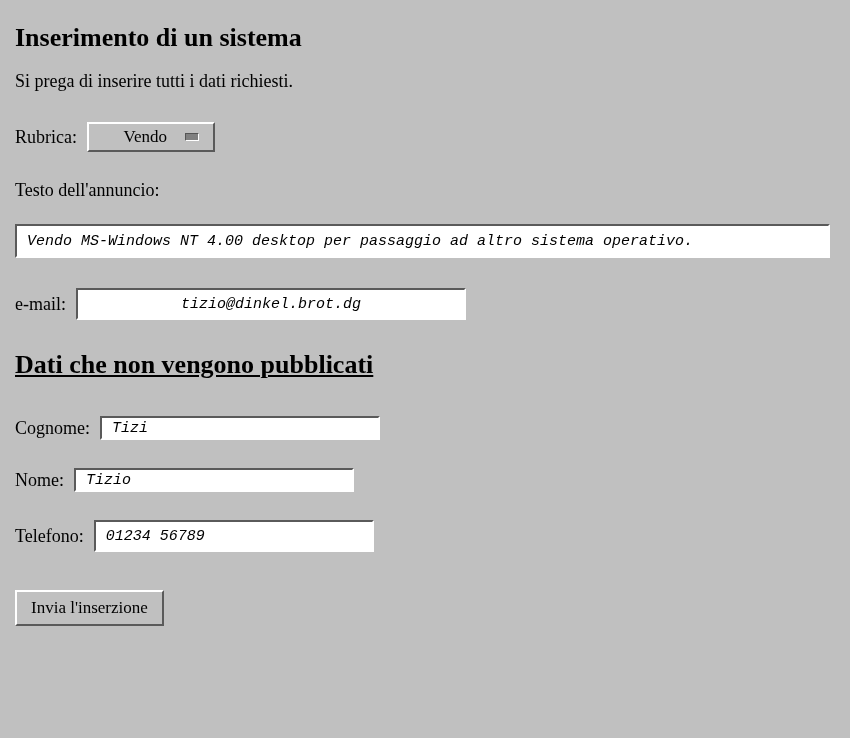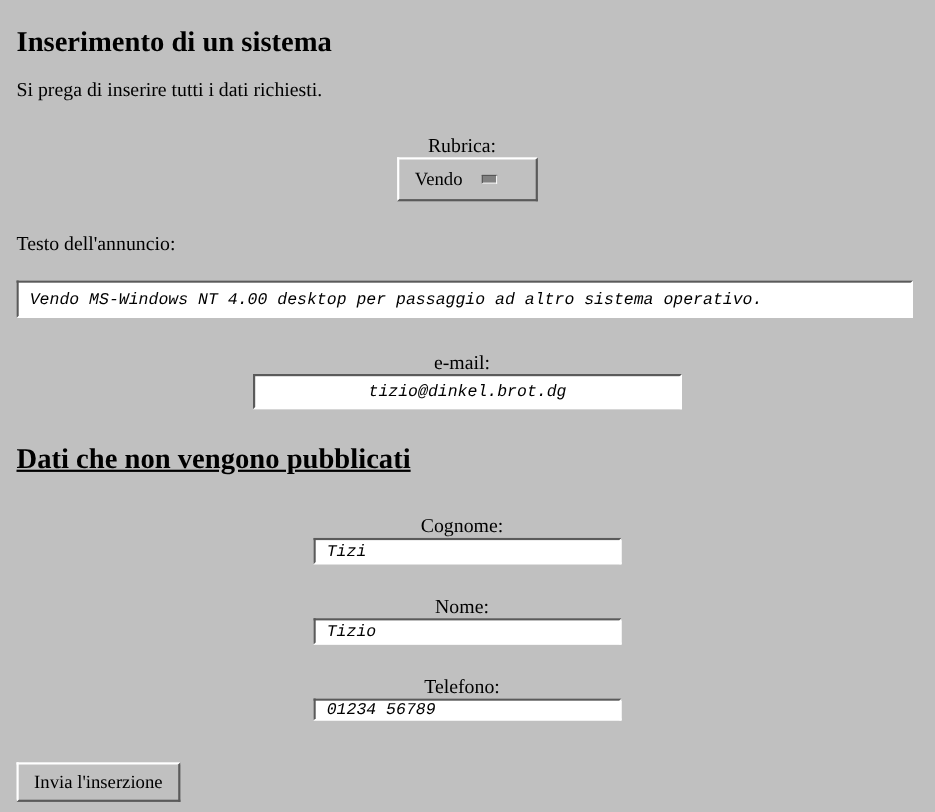--- a/index.html
+++ b/index.html
@@ -25,32 +25,31 @@
       margin-bottom: 36px;
       text-decoration: underline;
     }
     .intro {
       margin-bottom: 30px;
     }
     .field-row {
       display: flex;
       align-items: center;
       margin-bottom: 28px;
-      flex-direction: column;
     }
     .label {
       margin-right: 10px;
     }
     .select-box {
       display: inline-flex;
       align-items: center;
-      justify-content: flex-start;
+      justify-content: flex-end;
       padding: 4px 14px;
       min-width: 128px;
-      height: 40px;
+      height: 30px;
       background: #c0c0c0;
       border-top: 2px solid #ffffff;
       border-left: 2px solid #ffffff;
       border-right: 2px solid #5a5a5a;
       border-bottom: 2px solid #5a5a5a;
       font-family: "Times New Roman", Times, serif;
       font-size: 17px;
       cursor: pointer;
     }
     .select-indicator {
@@ -91,21 +90,21 @@
       width: 390px;
       height: 32px;
       text-align: center;
     }
     .name-input {
       width: 280px;
       height: 24px;
     }
     .phone-input {
       width: 280px;
-      height: 20px;
+      height: 32px;
     }
     .raised-button {
       display: inline-block;
       padding: 6px 14px;
       background: #c0c0c0;
       border-top: 2px solid #ffffff;
       border-left: 2px solid #ffffff;
       border-right: 2px solid #5a5a5a;
       border-bottom: 2px solid #5a5a5a;
       font-family: "Times New Roman", Times, serif;

